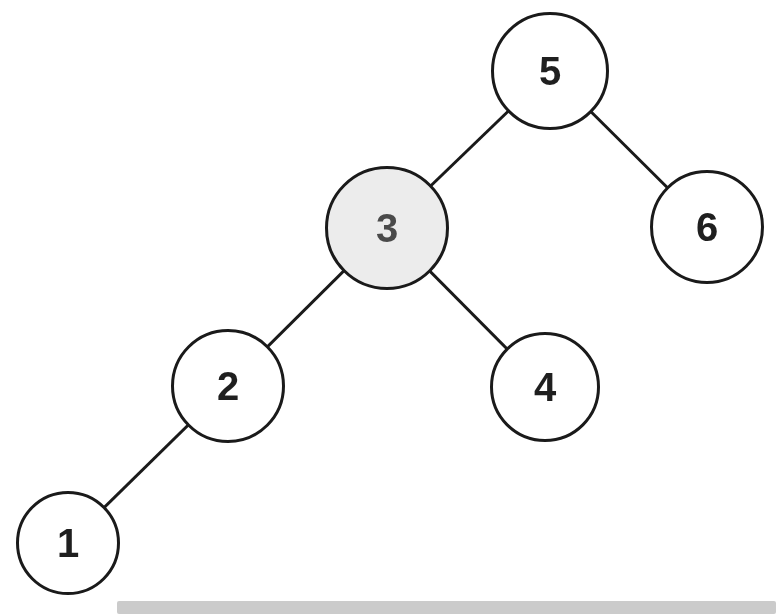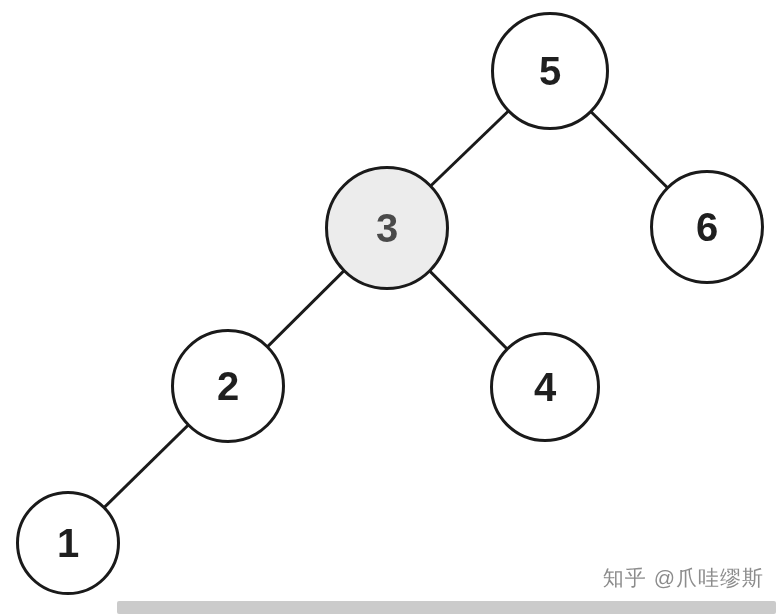--- a/index.html
+++ b/index.html
@@ -107,17 +107,16 @@
   </div>
 
   <div class="node n4">
     <span>4</span>
   </div>
 
   <div class="node n1">
     <span>1</span>
   </div>
 
-  <div class="watermark">知乎 @爪哇缪斯</div>
 
   <div class="bottom-scrollbar"></div>
 
 </div>
 
 </body></html>

